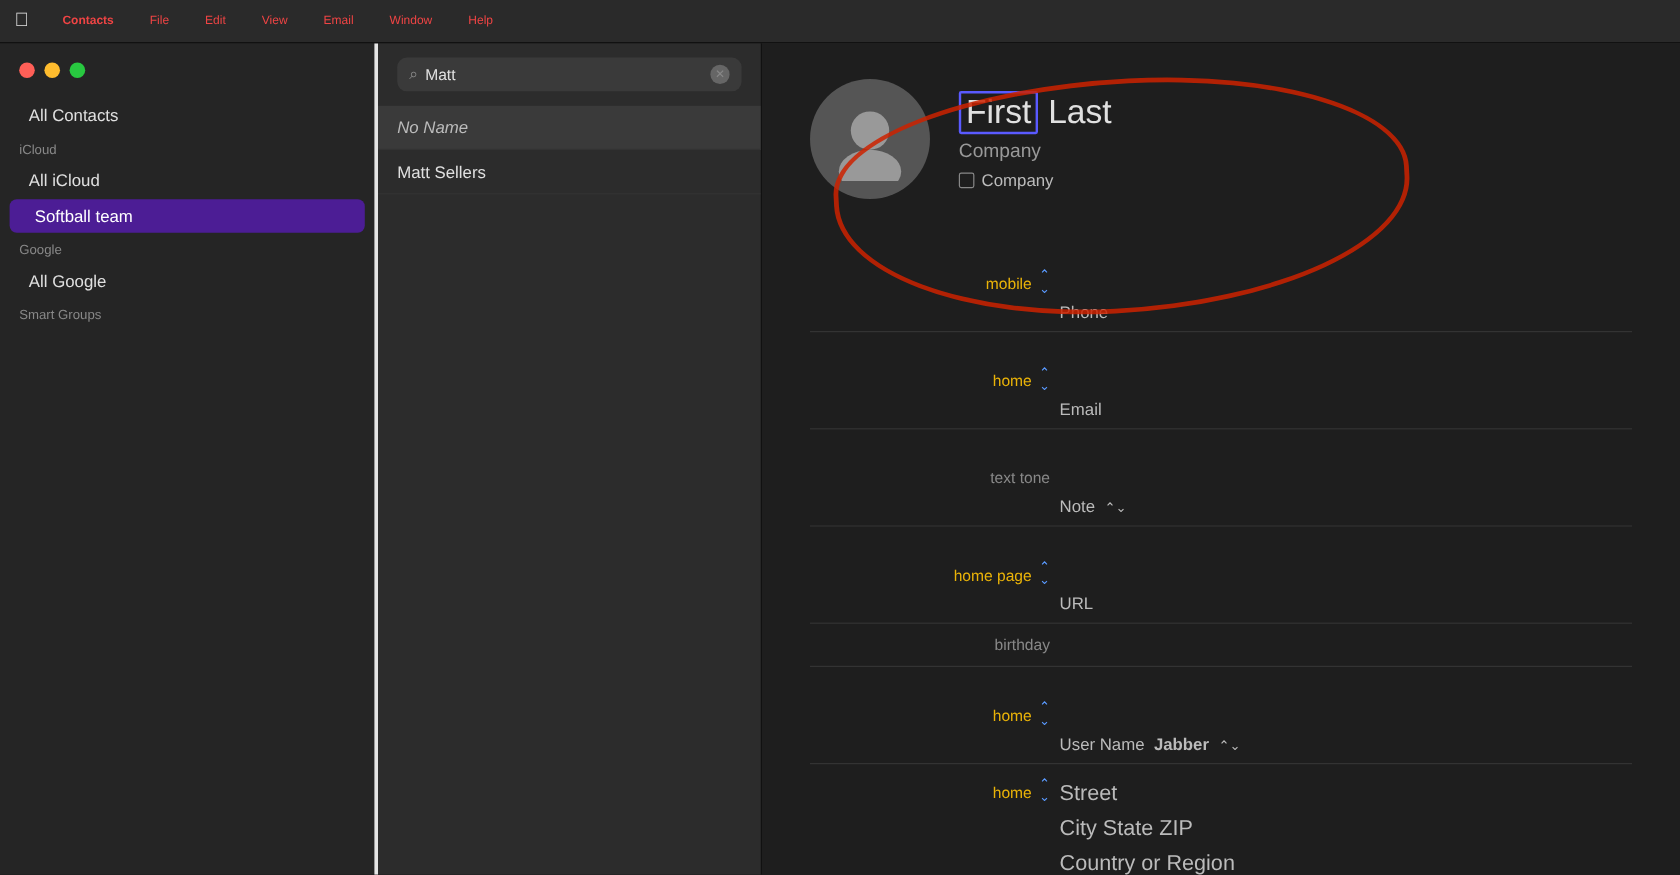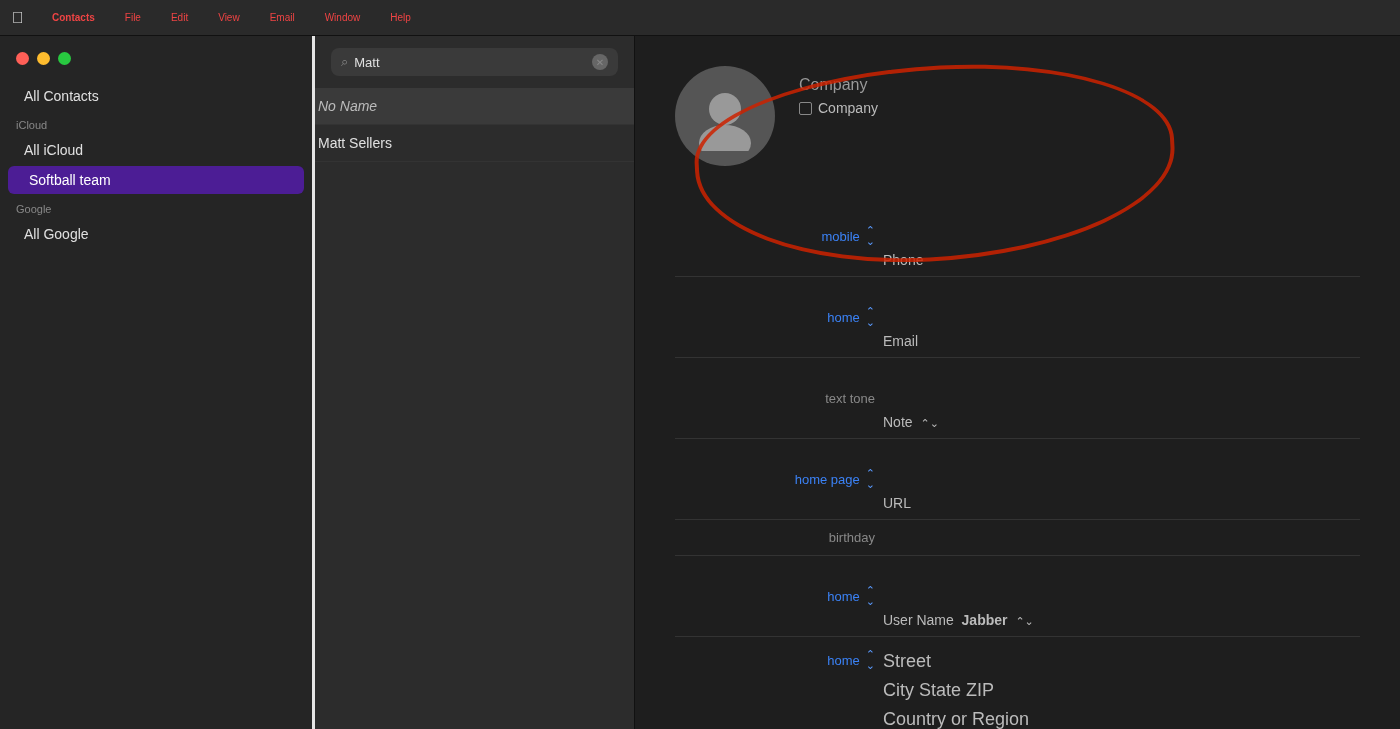--- a/index.html
+++ b/index.html
@@ -155,21 +155,21 @@
       justify-content: center;
       font-size: 10px;
     }
 
     .contact-list {
       flex: 1;
       overflow-y: auto;
     }
 
     .contact-item {
-      padding: 10px 3px;
+      padding: 10px 16px;
       font-size: 14px;
       color: #e0e0e0;
       cursor: default;
       border-bottom: 1px solid #333;
     }
 
     .contact-item.no-name {
       font-style: italic;
       color: #bbb;
       background: #3a3a3a;
@@ -298,21 +298,21 @@
       gap: 4px;
     }
 
     .field-label {
       font-size: 13px;
       color: #888;
       text-align: right;
     }
 
     .field-label.blue {
-      color: #3b82f6;
+      color: #eab308;
     }
 
     .field-stepper {
       font-size: 11px;
       color: #5a9aff;
       display: flex;
       flex-direction: column;
       line-height: 1;
       margin-left: 2px;
     }
@@ -366,20 +366,21 @@
 
     <div class="sidebar-item">All Contacts</div>
 
     <div class="sidebar-section-label">iCloud</div>
     <div class="sidebar-item">All iCloud</div>
     <div class="sidebar-item active">Softball team</div>
 
     <div class="sidebar-section-label">Google</div>
     <div class="sidebar-item">All Google</div>
 
+    <div class="sidebar-section-label">Smart Groups</div>
   </div>
 
   <div id="list-panel">
     <div class="search-bar">
       <div class="search-input-wrap">
         <span class="search-icon">⌕</span>
         <input class="search-input" type="text" value="Matt" style="">
         <div class="search-clear">✕</div>
       </div>
     </div>
@@ -395,20 +396,24 @@
     <div class="annotation-circle"></div>
 
     <div class="contact-header">
       <div class="avatar">
         <svg width="70" height="70" viewBox="0 0 70 70">
           <circle cx="35" cy="28" r="16" fill="#999"></circle>
           <ellipse cx="35" cy="62" rx="26" ry="18" fill="#999"></ellipse>
         </svg>
       </div>
       <div class="name-section">
+        <div class="name-row">
+          <span class="name-first">First</span>
+          <span class="name-last">Last</span>
+        </div>
         <div class="company-row">Company</div>
         <div class="company-checkbox-row">
           <div class="company-checkbox"></div>
           <span class="company-checkbox-label">Company</span>
         </div>
       </div>
     </div>
 
     <div class="fields-container">
 

